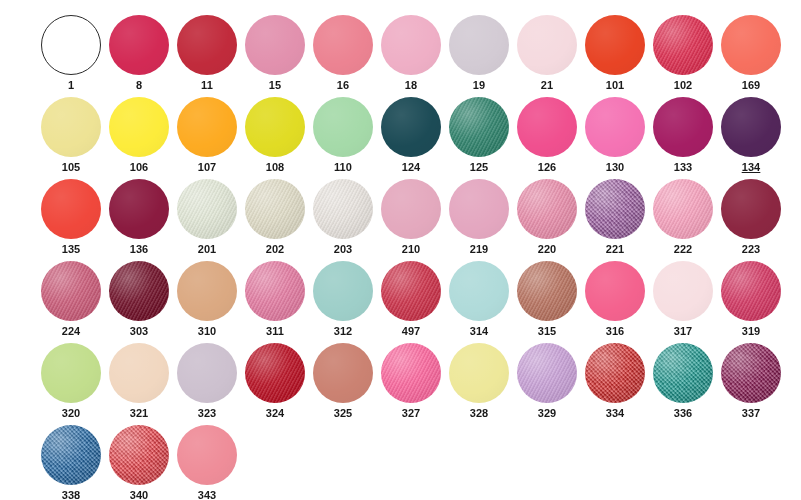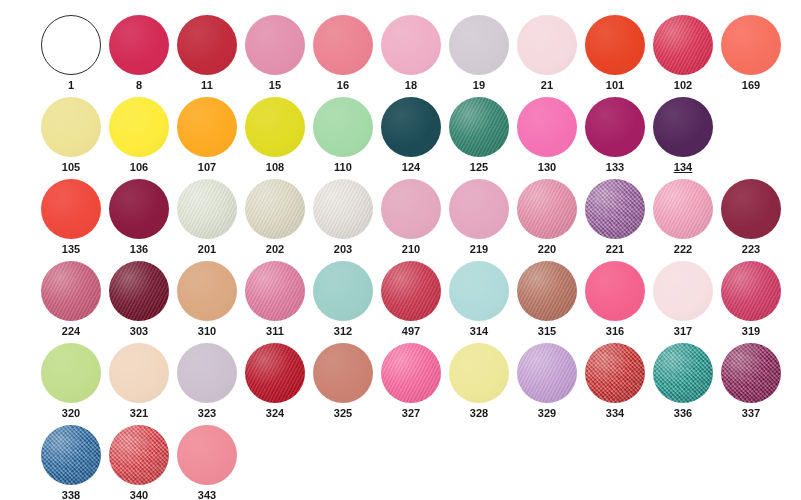--- a/index.html
+++ b/index.html
@@ -138,20 +138,24 @@
         </div>
         <div class="swatch-cell">
           <div class="swatch-disc" style="background-color: rgb(28, 75, 86); background-image: radial-gradient(circle at 34% 30%, rgba(255, 255, 255, 0.1) 0%, rgba(255, 255, 255, 0) 55%, rgba(0, 0, 0, 0.04) 100%);"></div>
           <div class="swatch-label" style="color: rgb(26, 26, 26);">124</div>
         </div>
         <div class="swatch-cell">
           <div class="swatch-disc" style="background-color: rgb(44, 128, 105); background-image: radial-gradient(circle at 32% 28%, rgba(255, 255, 255, 0.3) 0%, rgba(255, 255, 255, 0.06) 42%, rgba(0, 0, 0, 0.05) 78%, rgba(0, 0, 0, 0.12) 100%), repeating-linear-gradient(118deg, rgba(255, 255, 255, 0.13) 0px, rgba(255, 255, 255, 0.13) 1px, rgba(0, 0, 0, 0.05) 2px, rgba(0, 0, 0, 0.05) 3px);"></div>
           <div class="swatch-label" style="color: rgb(26, 26, 26);">125</div>
         </div>
         <div class="swatch-cell">
+          <div class="swatch-disc" style="background-color: rgb(240, 80, 143); background-image: radial-gradient(circle at 34% 30%, rgba(255, 255, 255, 0.1) 0%, rgba(255, 255, 255, 0) 55%, rgba(0, 0, 0, 0.04) 100%);"></div>
+          <div class="swatch-label" style="color: rgb(26, 26, 26);">126</div>
+        </div>
+        <div class="swatch-cell">
           <div class="swatch-disc" style="background-color: rgb(245, 115, 180); background-image: radial-gradient(circle at 34% 30%, rgba(255, 255, 255, 0.1) 0%, rgba(255, 255, 255, 0) 55%, rgba(0, 0, 0, 0.04) 100%);"></div>
           <div class="swatch-label" style="color: rgb(26, 26, 26);">130</div>
         </div>
         <div class="swatch-cell">
           <div class="swatch-disc" style="background-color: rgb(165, 30, 100); background-image: radial-gradient(circle at 34% 30%, rgba(255, 255, 255, 0.1) 0%, rgba(255, 255, 255, 0) 55%, rgba(0, 0, 0, 0.04) 100%);"></div>
           <div class="swatch-label" style="color: rgb(26, 26, 26);">133</div>
         </div>
         <div class="swatch-cell">
           <div class="swatch-disc" style="background-color: rgb(83, 38, 90); background-image: radial-gradient(circle at 34% 30%, rgba(255, 255, 255, 0.1) 0%, rgba(255, 255, 255, 0) 55%, rgba(0, 0, 0, 0.04) 100%);"></div>
           <div class="swatch-label" style="color: rgb(26, 26, 26); text-decoration: underline;">134</div>

